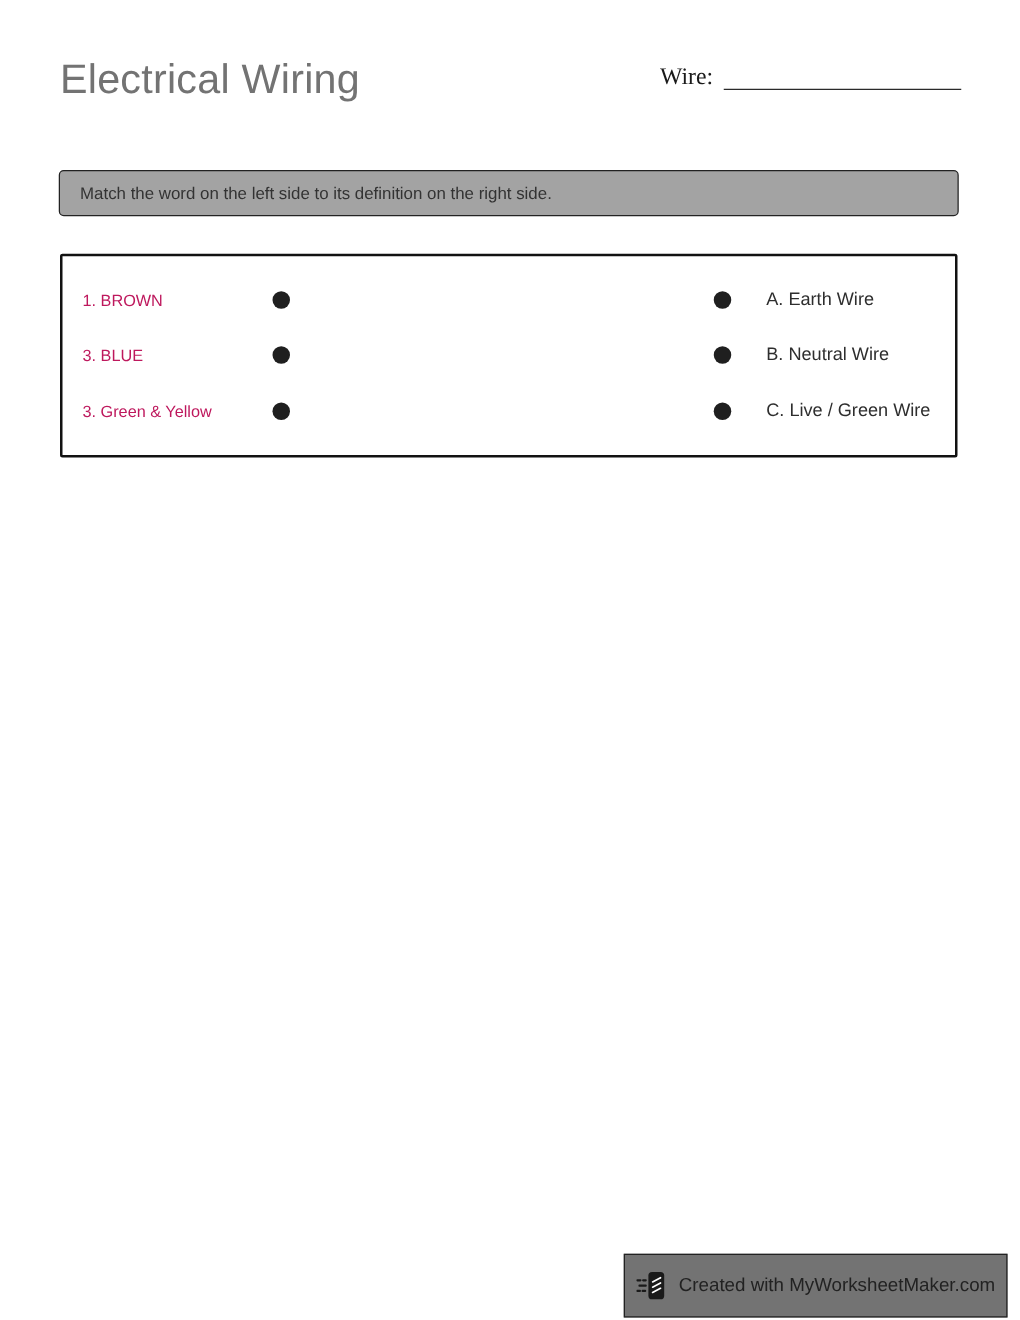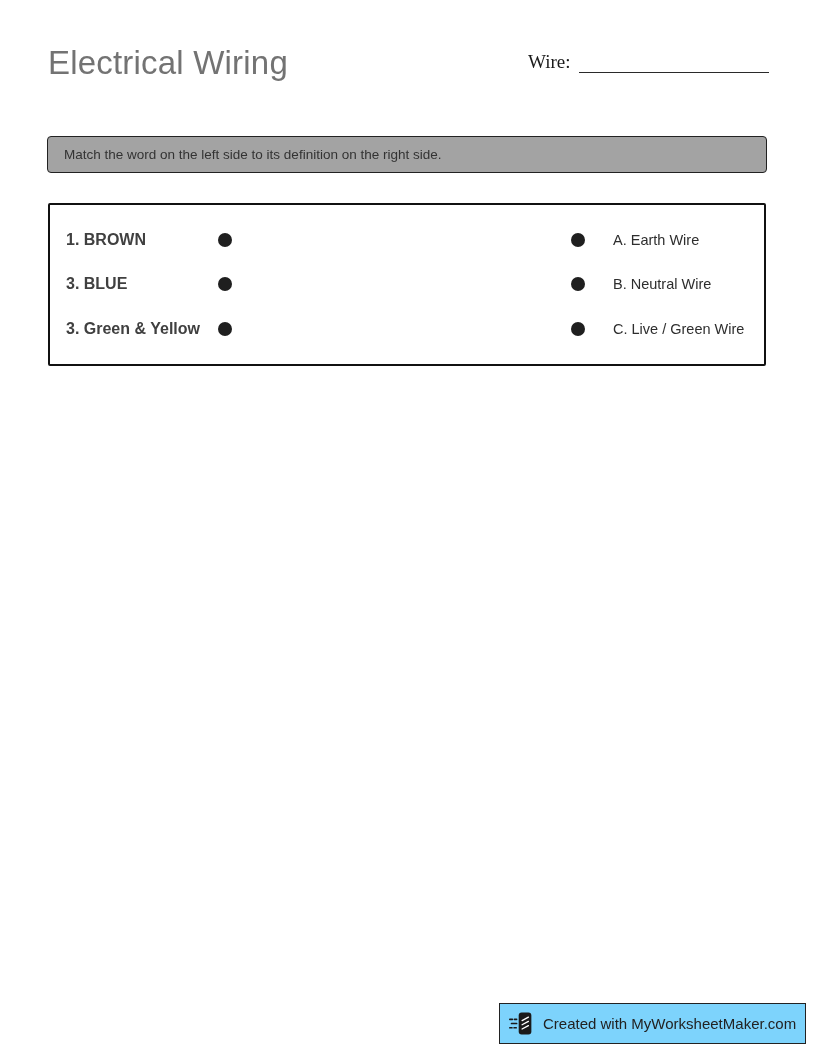--- a/index.html
+++ b/index.html
@@ -78,24 +78,23 @@
   }
   .match-row {
     position: relative;
     height: 45px;
   }
   .match-left-label {
     position: absolute;
     left: 16px;
     top: 50%;
     transform: translateY(-50%);
-    font-size: 16px;
-    color: #404040;
+    font-size: 13px;
+    color: #be185d;
     white-space: nowrap;
-    font-weight: bold;
   }
   .dot {
     position: absolute;
     top: 50%;
     transform: translateY(-50%);
     width: 14px;
     height: 14px;
     border-radius: 50%;
     background: #1f1f1f;
   }
@@ -111,24 +110,24 @@
     white-space: nowrap;
     text-align: right;
   }
 
   
   .footer-box {
     position: absolute;
     left: 499px;
     top: 1003px;
     width: 307px;
-    height: 41px;
+    height: 51px;
     box-sizing: border-box;
     border: 1.5px solid #222222;
-    background: #7dd3fc;
+    background: #737373;
     display: flex;
     align-items: center;
     padding-left: 9px;
     gap: 7px;
   }
   .footer-icon { flex: 0 0 auto; display: flex; align-items: center; }
   .footer-text {
     font-size: 15px;
     color: #222222;
     white-space: nowrap;

